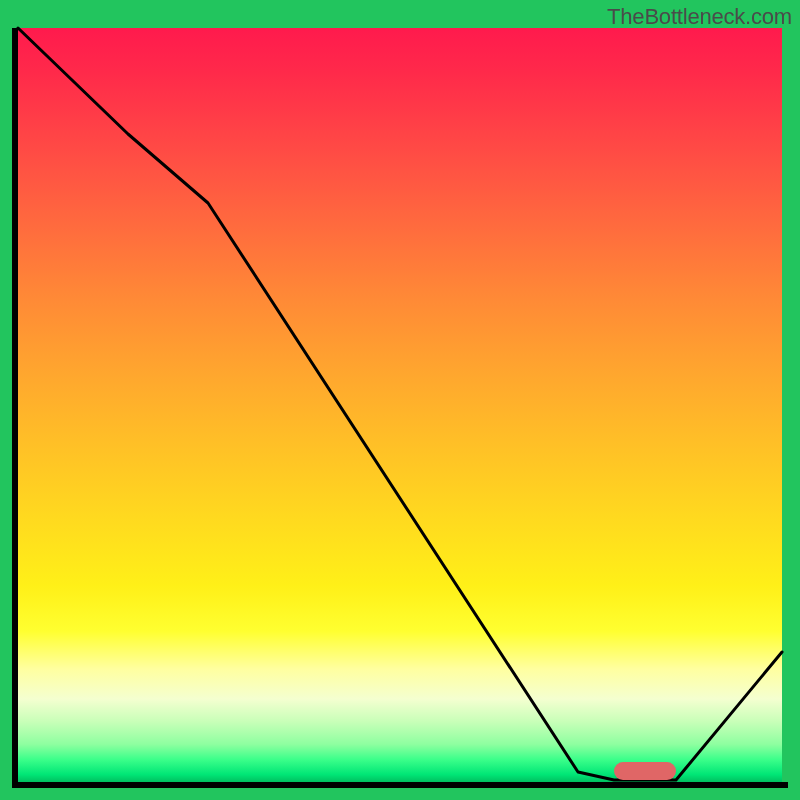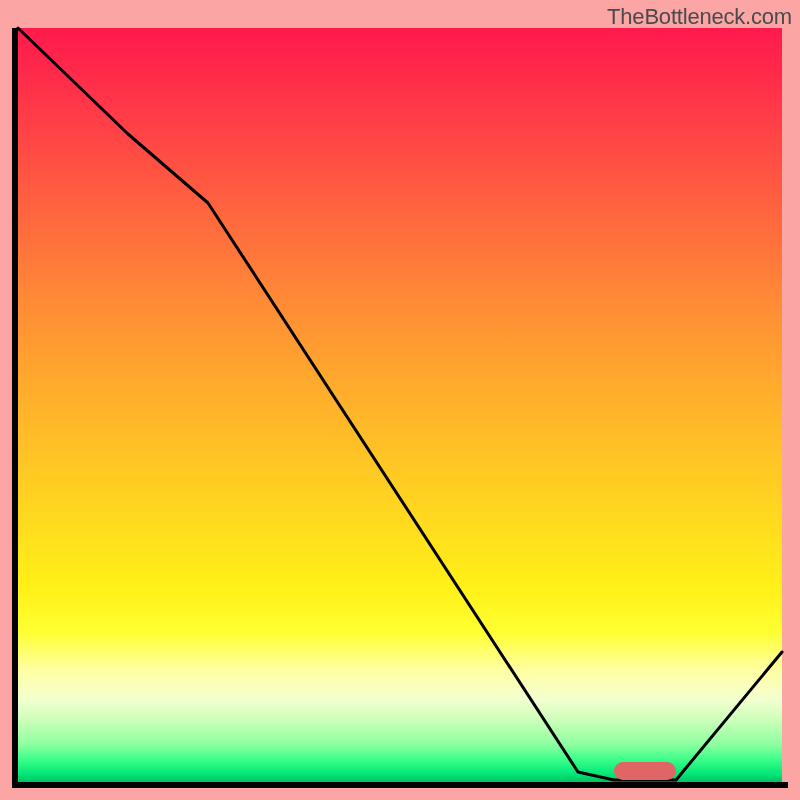--- a/index.html
+++ b/index.html
@@ -1,21 +1,21 @@
 <!DOCTYPE html>
 <html><head>
 <meta charset="utf-8">
 <style>
   * { margin: 0; padding: 0; box-sizing: border-box; }
   html, body { width: 800px; height: 800px; overflow: hidden; background: #fff; }
   .canvas {
     position: relative;
     width: 800px;
     height: 800px;
-    background: #fca5a5;
+    background: #22c55e;
   }
   .watermark {
     position: absolute;
     top: 4px;
     right: 8px;
     font-family: Arial, Helvetica, sans-serif;
     font-size: 22px;
     font-weight: 500;
     color: #4a4a4a;
     letter-spacing: -0.2px;

